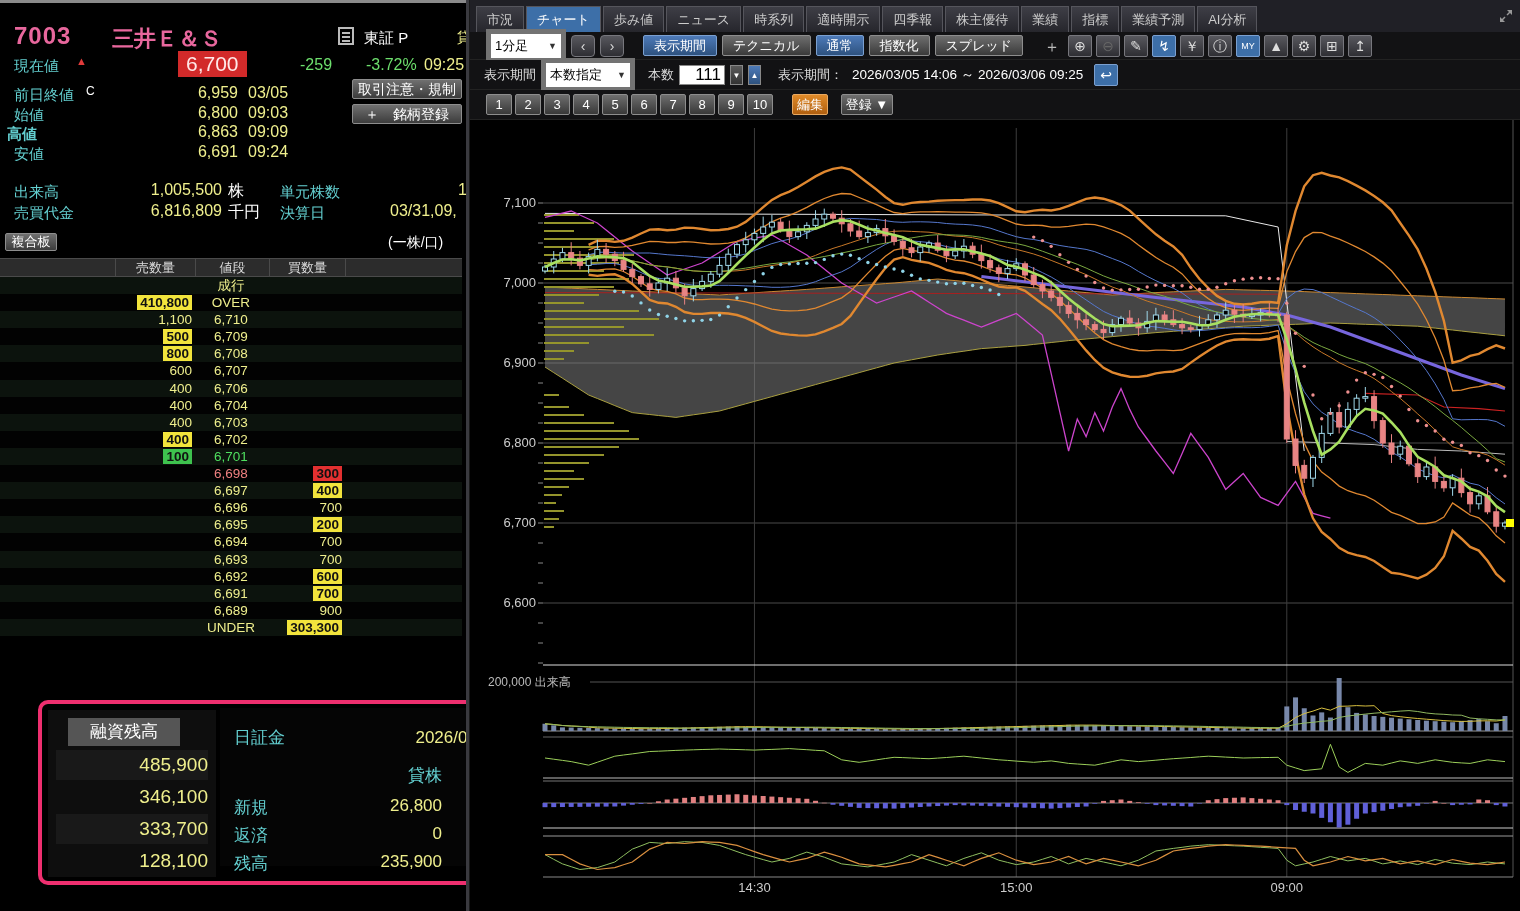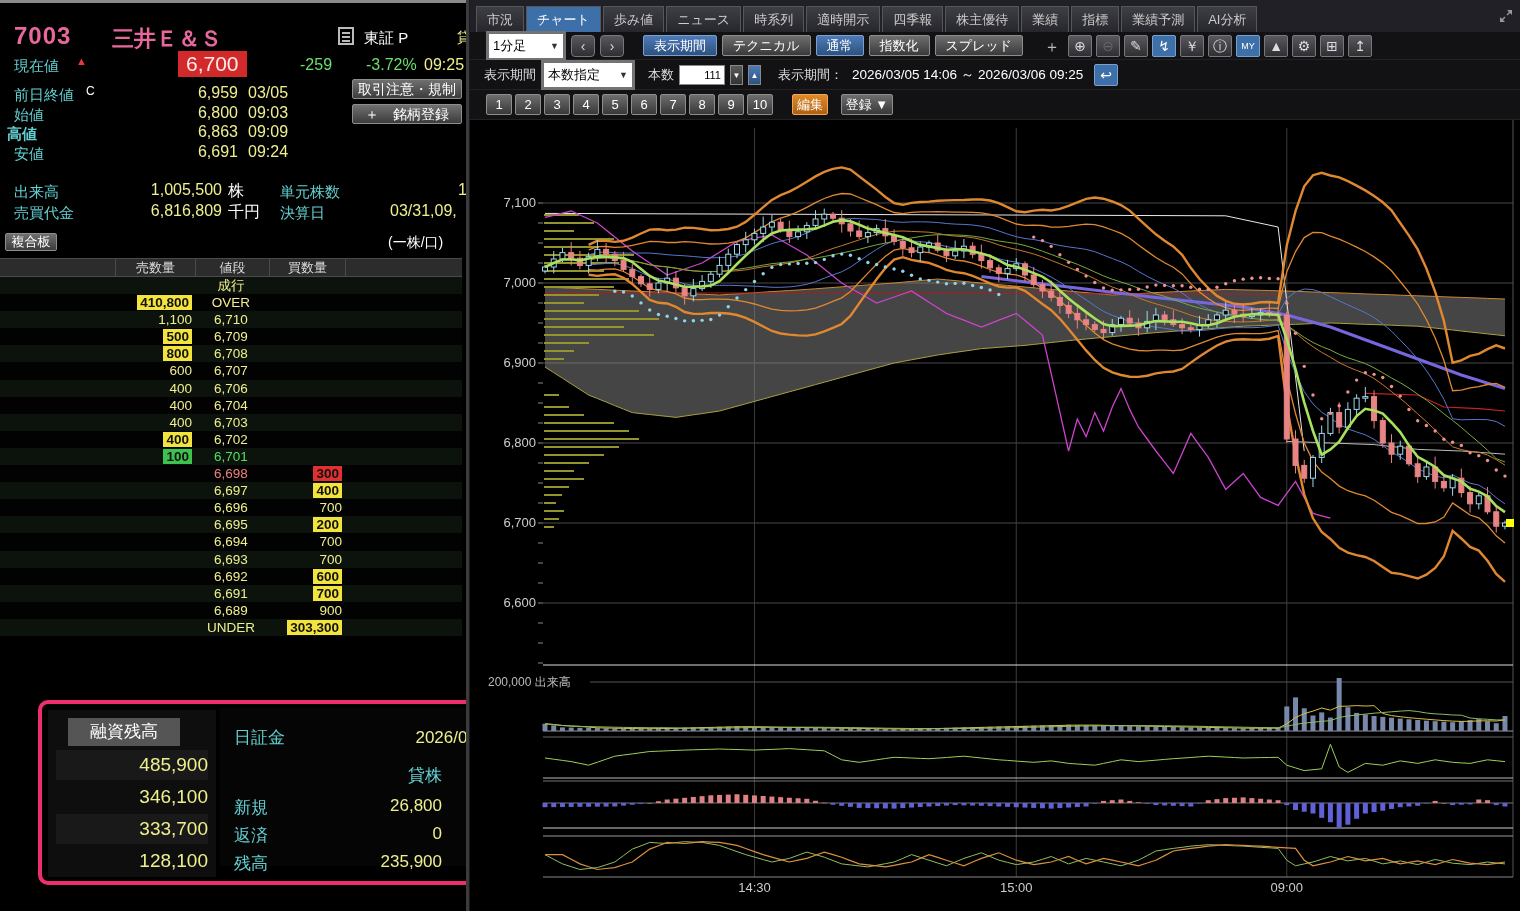--- a/index.html
+++ b/index.html
@@ -57,30 +57,30 @@
   
   #right{position:absolute;left:470px;top:0;width:1050px;height:911px;background:#000;}
   #tabs{position:absolute;left:0;top:0;width:1050px;height:32px;background:#202026;display:flex;align-items:flex-end;padding-left:6px;}
   .tab{height:26px;line-height:26px;padding:0 10px;background:linear-gradient(#3e3e46,#26262c);border:1px solid #55555c;border-bottom:none;color:#ccc;font-size:13px;margin-right:2px;cursor:pointer;}
   .tab.active{background:#3d6fa8;color:#fff;}
   #expand{position:absolute;right:6px;top:8px;width:16px;height:16px;cursor:pointer;}
   .trow{position:absolute;left:0;width:1050px;background:#121214;display:flex;align-items:center;gap:5px;border-bottom:1px solid #222;}
   #trow2{top:32px;height:28px;padding-left:16px;}
   #trow3{top:60px;height:30px;padding-left:14px;}
   #trow4{top:90px;height:30px;padding-left:16px;}
-  .sel{background:#fff;color:#000;font-size:13px;height:20px;line-height:18px;padding:12px 4px;border:3px solid #737373;display:inline-flex;align-items:center;cursor:pointer;}
+  .sel{background:#fff;color:#000;font-size:13px;height:20px;line-height:18px;padding:12px 4px;border:5px solid #737373;display:inline-flex;align-items:center;cursor:pointer;}
   .sel .car{margin-left:6px;font-size:9px;color:#333;}
   .tbtn{height:21px;line-height:19px;padding:0 10px;font-size:13px;color:#fff;background:linear-gradient(#6e6e6e,#3a3a3a);border:1px solid #8d8d8d;border-radius:2px;cursor:pointer;}
   .tbtn.blue{background:linear-gradient(#4d7ab8,#2e527f);border-color:#7ba0d0;}
   .icon-btn{width:24px;height:22px;line-height:21px;text-align:center;color:#ddd;font-size:14px;background:linear-gradient(#58585e,#2e2e33);border:1px solid #77777d;border-radius:2px;cursor:pointer;}
   .icon-btn.plain{background:none;border-color:transparent;color:#bbb;font-size:16px;}
   .icon-btn.active{background:#3d6fa8;border-color:#7ba0d0;color:#fff;}
   .icon-btn.dim{color:#666;}
   .flabel{color:#ddd;font-size:13px;}
-  .numin{background:#fff;color:#000;width:46px;height:20px;font-size:11px;text-align:right;padding:0 3px;border:1px solid #888;line-height:18px;}
+  .numin{background:#fff;color:#000;width:46px;height:20px;font-size:17px;text-align:right;padding:0 3px;border:1px solid #888;line-height:18px;}
   .spin{width:13px;height:20px;font-size:8px;color:#fff;text-align:center;line-height:20px;background:linear-gradient(#5a5a5a,#333);border:1px solid #888;cursor:pointer;}
   .spin.up{background:linear-gradient(#4d7ab8,#2e527f);}
   .rangetxt{color:#fff;font-size:13.5px;margin-left:4px;}
   .nbtn{width:26px;height:21px;line-height:19px;text-align:center;font-size:13px;color:#fff;background:linear-gradient(#6e6e6e,#383838);border:1px solid #8d8d8d;border-radius:2px;cursor:pointer;}
   .nbtn.edit{background:linear-gradient(#e08a28,#b05f10);border-color:#e8a860;width:36px;margin-left:14px;}
   .nbtn.reg{width:52px;margin-left:8px;}
   #chartwrap{position:absolute;left:0;top:120px;width:1050px;height:791px;background:#000;cursor:crosshair;}
 </style>
 </head>
 <body>

